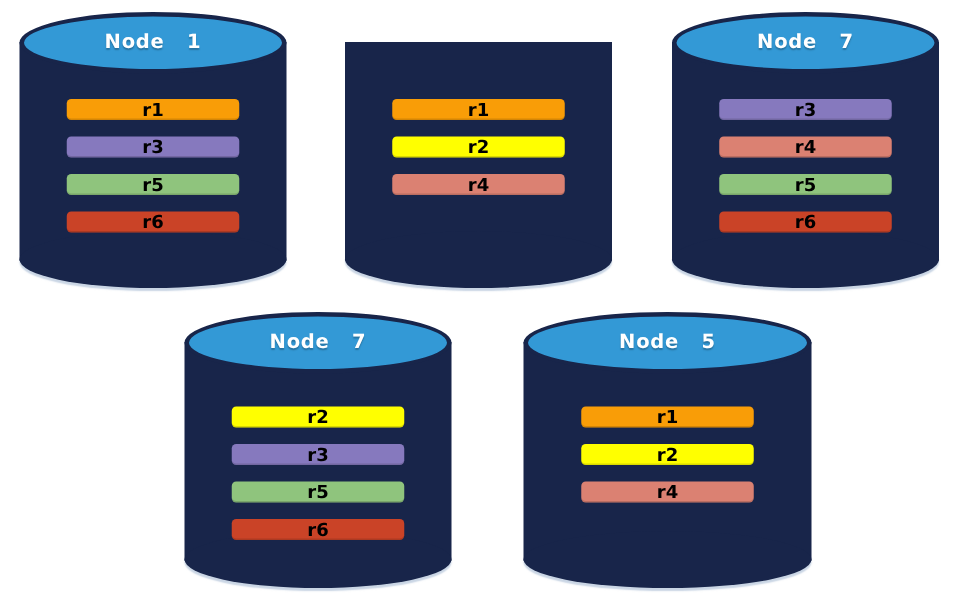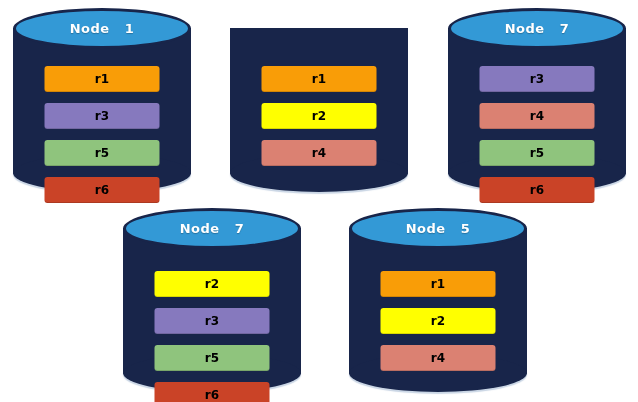--- a/index.html
+++ b/index.html
@@ -9,21 +9,21 @@
     height: 402px;
     background: #ffffff;
     overflow: hidden;
     font-family: "DejaVu Sans", "Liberation Sans", sans-serif;
   }
   .cylinder { position: absolute; width: 178px; height: 184px; }
   .pos-1 { left: 13px;  top: 8px; }
   .pos-2 { left: 230px; top: 8px; }
   .pos-3 { left: 448px; top: 8px; }
   .pos-4 { left: 123px; top: 208px; }
-  .pos-5 { left: 349px; top: 208px; }
+  .pos-5 { left: 349px; top: 208px; padding-left: 14px; }
 
   .cyl-body {
     position: absolute; left: 0; top: 20px;
     width: 100%; height: 146px;
     background: var(--navy, #18254A);
     z-index: 1;
   }
   .cyl-bottom {
     position: absolute; left: 0; bottom: 0;
     width: 100%; height: 38px;
@@ -52,21 +52,21 @@
   }
   .bars {
     position: absolute; left: 50%; top: 58px;
     transform: translateX(-50%);
     width: 115px;
     display: flex; flex-direction: column; gap: 11px;
     z-index: 4;
   }
   .row2 .bars { top: 63px; }
   .bar {
-    height: 26px;
+    height: 14px;
     border-radius: 3px;
     display: flex; align-items: center; justify-content: center;
     font-size: 12px; font-weight: bold; color: #000000;
     line-height: 1;
     box-shadow: inset 0 -1px 0 rgba(0,0,0,0.15);
   }
 </style>
 </head>
 <body>
 

